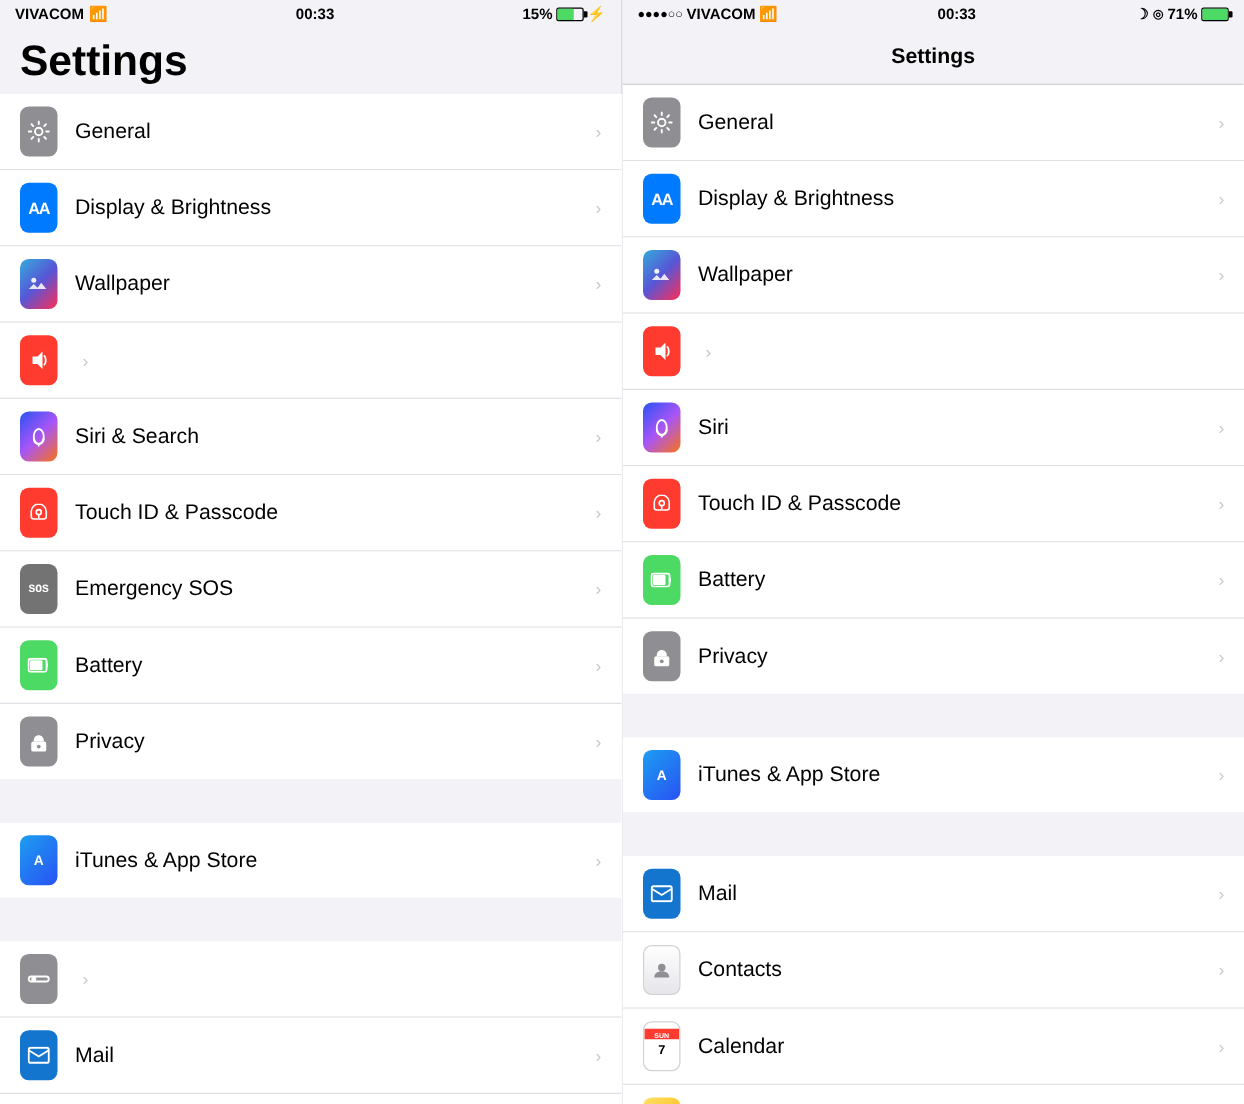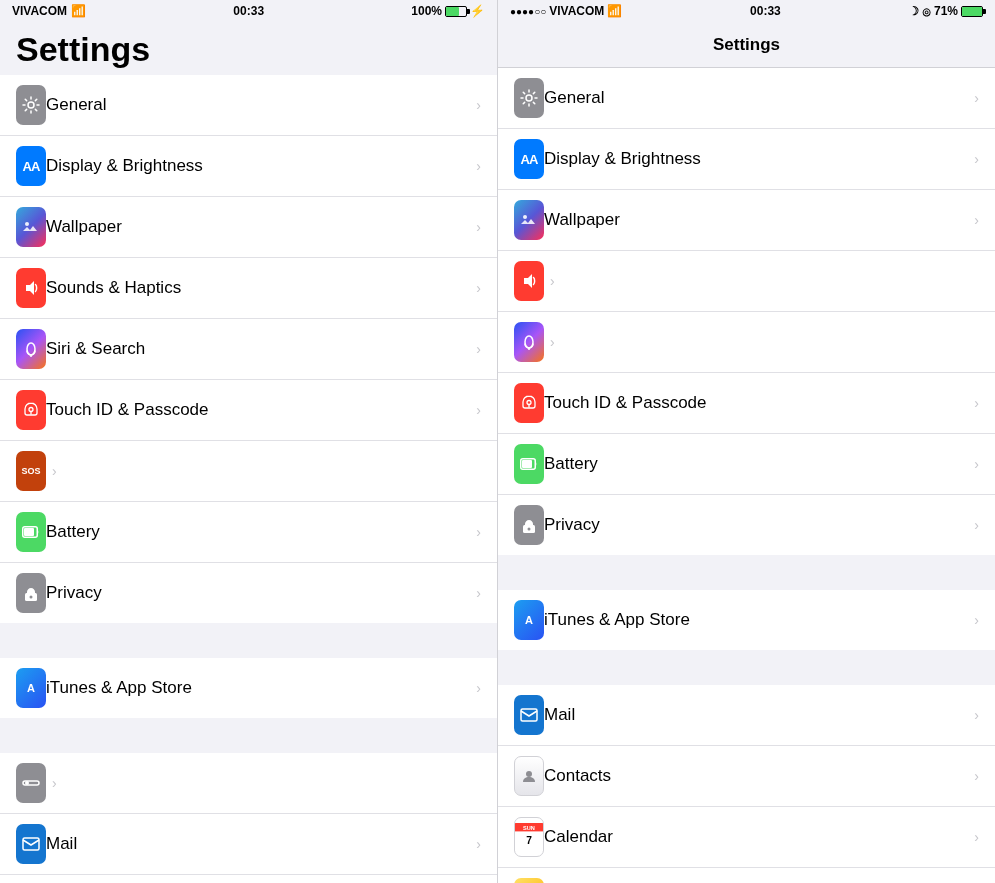--- a/index.html
+++ b/index.html
@@ -80,20 +80,21 @@
     }
     .settings-row:last-child { border-bottom: none; }
 
     .row-icon {
       width: 30px;
       height: 40px;
       border-radius: 7px;
       display: flex;
       align-items: center;
       justify-content: center;
+      margin-right: 14px;
       flex-shrink: 0;
       font-size: 16px;
     }
 
     .row-label {
       flex: 1;
       font-size: 17px;
       color: #000;
     }
 
@@ -101,21 +102,21 @@
       color: #c7c7cc;
       font-size: 14px;
       margin-left: 6px;
     }
 
     
     .ic-general { background: #8e8e93; }
     .ic-display { background: #007aff; }
     .ic-sounds { background: #ff3b30; }
     .ic-touchid { background: #ff3b30; }
-    .ic-sos { background: #c2410c; }
+    .ic-sos { background: #737373; font-family: Liberation Mono, monospace; }
     .ic-battery { background: #4cd964; }
     .ic-privacy { background: #8e8e93; }
     .ic-accounts { background: #8e8e93; }
     .ic-mail { background: #1475cf; }
 
     
     .right-panel {
       width: 497px;
       height: 883px;
       background: #f2f2f7;
@@ -178,21 +179,21 @@
 
 <div class="phone-panel">
 
   <div class="status-bar">
     <div style="display:flex;align-items:center;gap:4px;">
       <span>VIVACOM</span>
       <span>📶</span>
     </div>
     <span>00:33</span>
     <div class="battery-info" style="display:flex;align-items:center;gap:3px;">
-      <span>100%</span>
+      <span>15%</span>
       <div class="battery-icon-small">
         <div class="battery-fill" style="width:65%;"></div>
       </div>
       <span>⚡</span>
     </div>
   </div>
 
   <div class="settings-title-bar">
     <h1>Settings</h1>
   </div>
@@ -225,21 +226,20 @@
         <span class="row-label">Wallpaper</span>
         <span class="row-chevron">›</span>
       </div>
       <div class="settings-row">
         <div class="row-icon ic-sounds">
           <svg width="18" height="18" viewBox="0 0 18 18" fill="none">
               <polygon points="4,6 8,6 12,2 12,16 8,12 4,12" fill="white"></polygon>
               <path d="M13.5 5.5 C15 6.8 15 11.2 13.5 12.5" stroke="white" stroke-width="1.5" stroke-linecap="round" fill="none"></path>
             </svg>
         </div>
-        <span class="row-label">Sounds &amp; Haptics</span>
         <span class="row-chevron">›</span>
       </div>
       <div class="settings-row">
         <div class="row-icon" style="background:linear-gradient(135deg,#2952f3,#a855f7,#f97316);">
           <svg width="14" height="16" viewBox="0 0 14 16" fill="none">
               <ellipse cx="7" cy="8" rx="4" ry="6" stroke="white" stroke-width="1.5"></ellipse>
               <path d="M3 10c0 2.2 1.8 4 4 4s4-1.8 4-4" stroke="white" stroke-width="1.5" stroke-linecap="round" fill="none"></path>
               <line x1="7" y1="14" x2="7" y2="16" stroke="white" stroke-width="1.5" stroke-linecap="round"></line>
             </svg>
         </div>
@@ -252,20 +252,21 @@
               <path d="M9 2C5.7 2 3 4.7 3 8v4c0 1.1.9 2 2 2h8c1.1 0 2-.9 2-2V8c0-3.3-2.7-6-6-6z" stroke="white" stroke-width="1.3" fill="none"></path>
               <circle cx="9" cy="8.5" r="2" stroke="white" stroke-width="1.3" fill="none"></circle>
               <line x1="9" y1="10.5" x2="9" y2="13" stroke="white" stroke-width="1.3" stroke-linecap="round"></line>
             </svg>
         </div>
         <span class="row-label">Touch ID &amp; Passcode</span>
         <span class="row-chevron">›</span>
       </div>
       <div class="settings-row">
         <div class="row-icon ic-sos" style="font-size:9px;font-weight:800;color:white;letter-spacing:0px;">SOS</div>
+        <span class="row-label">Emergency SOS</span>
         <span class="row-chevron">›</span>
       </div>
       <div class="settings-row">
         <div class="row-icon ic-battery">
           <svg width="18" height="12" viewBox="0 0 18 12" fill="none">
               <rect x="0.75" y="0.75" width="14.5" height="10.5" rx="2" stroke="white" stroke-width="1.5"></rect>
               <rect x="2" y="2" width="10" height="8" rx="1" fill="white"></rect>
               <path d="M15.5 4v4c1.2-.5 1.2-3.5 0-4z" fill="white"></path>
             </svg>
         </div>
@@ -397,20 +398,21 @@
         <span class="row-chevron">›</span>
       </div>
       <div class="right-settings-row">
         <div class="row-icon" style="background:linear-gradient(135deg,#2952f3,#a855f7,#f97316);">
           <svg width="14" height="16" viewBox="0 0 14 16" fill="none">
               <ellipse cx="7" cy="8" rx="4" ry="6" stroke="white" stroke-width="1.5"></ellipse>
               <path d="M3 10c0 2.2 1.8 4 4 4s4-1.8 4-4" stroke="white" stroke-width="1.5" stroke-linecap="round" fill="none"></path>
               <line x1="7" y1="14" x2="7" y2="16" stroke="white" stroke-width="1.5" stroke-linecap="round"></line>
             </svg>
         </div>
+        <span class="row-label">Siri</span>
         <span class="row-chevron">›</span>
       </div>
       <div class="right-settings-row">
         <div class="row-icon ic-touchid">
           <svg width="18" height="18" viewBox="0 0 18 18" fill="none">
               <path d="M9 2C5.7 2 3 4.7 3 8v4c0 1.1.9 2 2 2h8c1.1 0 2-.9 2-2V8c0-3.3-2.7-6-6-6z" stroke="white" stroke-width="1.3" fill="none"></path>
               <circle cx="9" cy="8.5" r="2" stroke="white" stroke-width="1.3" fill="none"></circle>
               <line x1="9" y1="10.5" x2="9" y2="13" stroke="white" stroke-width="1.3" stroke-linecap="round"></line>
             </svg>
         </div>

